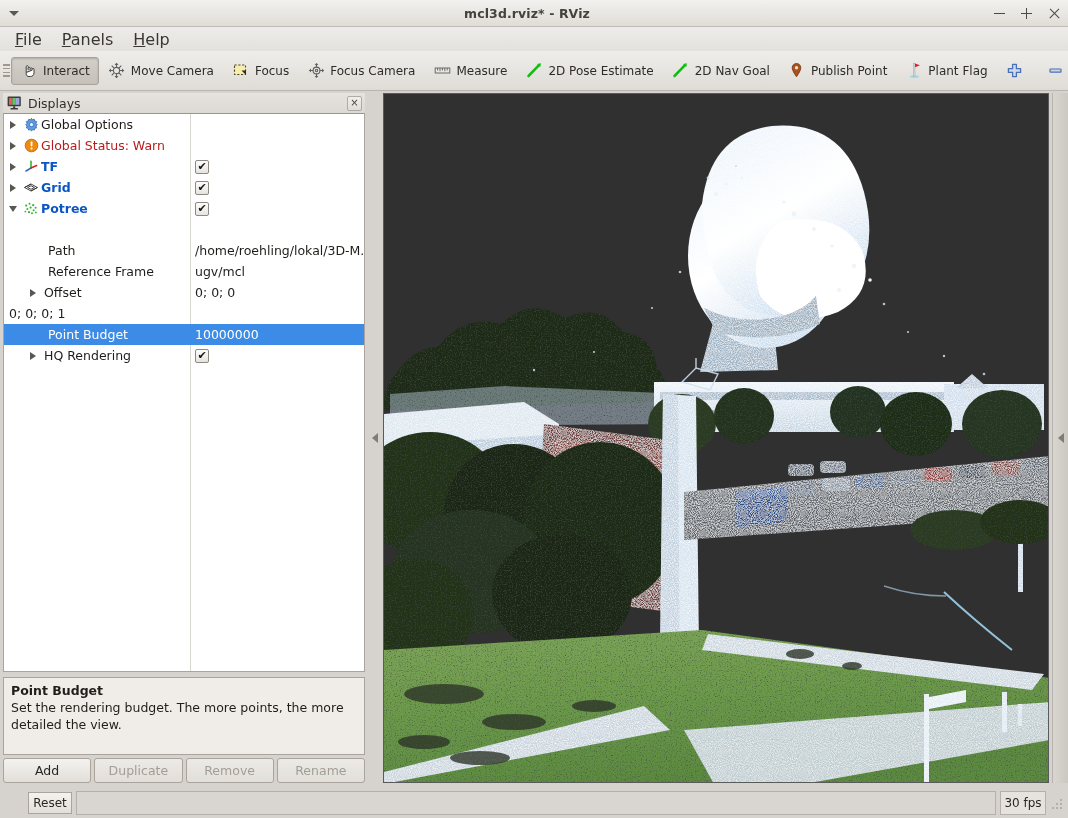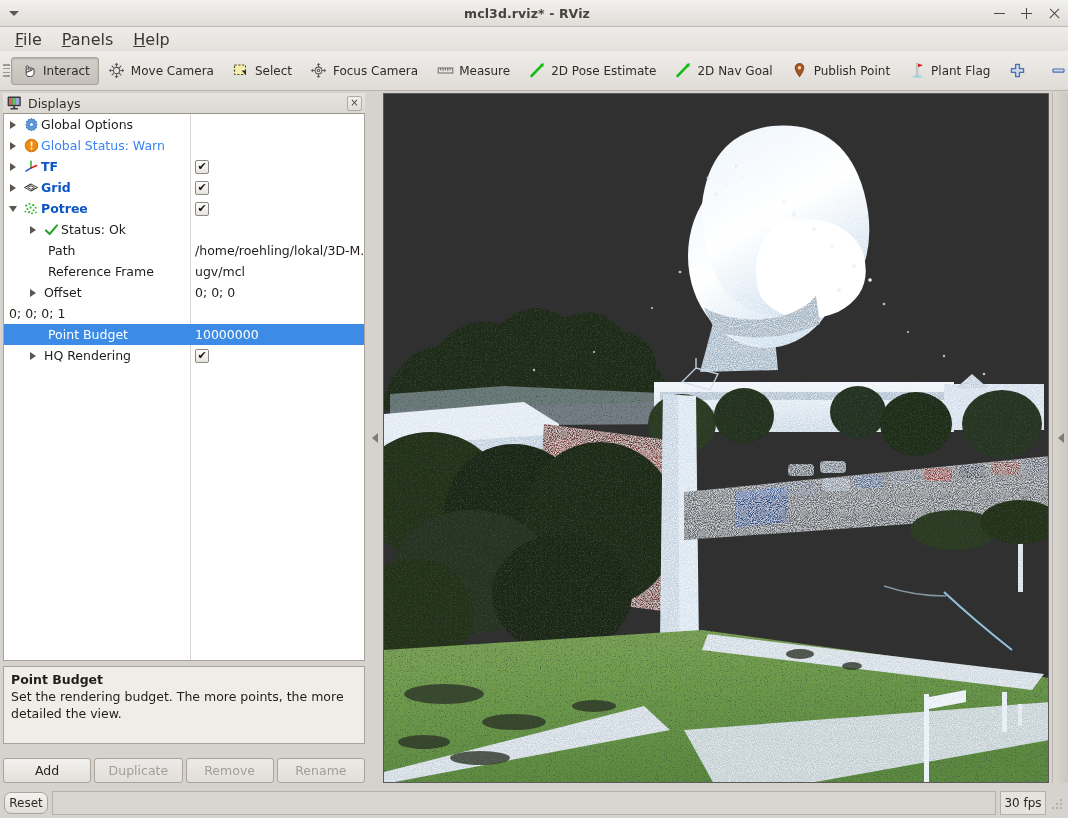--- a/index.html
+++ b/index.html
@@ -126,36 +126,36 @@
   }
   .tval-cell {
     flex:1; display:flex; align-items:center; height:21px; padding-left:5px; overflow:hidden;
   }
   .tw-arrow { width:17px; flex:0 0 17px; display:flex; align-items:center; justify-content:center; }
   .arrow-r { width:0;height:0;border-top:4.5px solid transparent;border-bottom:4.5px solid transparent;border-left:6px solid #5a5650; }
   .arrow-d { width:0;height:0;border-left:4.5px solid transparent;border-right:4.5px solid transparent;border-top:6px solid #5a5650; }
   .tw-icon { width:20px; flex:0 0 20px; display:flex; align-items:center; justify-content:center; }
   .tname { color:#1f1d1a; white-space:nowrap; }
   .tname.blue { color:#0a56c4; font-weight:bold; }
-  .tname.warn { color:#3b82f6; }
+  .tname.warn { color:#b91c1c; }
   .tval { color:#1f1d1a; white-space:nowrap; }
   .chk {
     width:14px; height:14px; border:1px solid #8d8881; border-radius:2px;
     background: linear-gradient(#fdfdfc,#e7e4df);
     display:flex; align-items:center; justify-content:center;
     font-size:11px; color:#1a1814; line-height:1;
   }
 
   .help-box {
     height:78px; margin-top:5px;
     background:#f0ede8; border:1px solid #a9a49d;
     padding:5px 7px; font-size:12.5px; color:#201e1a; line-height:1.35;
   }
   .help-title { font-weight:bold; }
-  .dock-btns { display:flex; gap:3px; margin-top:14px; }
+  .dock-btns { display:flex; gap:3px; margin-top:3px; }
   .dbtn {
     flex:1; height:25px; border:1px solid #aaa49d; border-radius:3px;
     background: linear-gradient(#f4f2ef,#e2dfda);
     font-size:12.5px; color:#2a2722; display:flex; align-items:center; justify-content:center;
     cursor:default;
   }
   .dbtn.disabled { color:#a29d96; background: linear-gradient(#eceae6,#e2dfda); }
 
   
   .splitter-left {
@@ -176,24 +176,25 @@
     background:#303030; overflow:hidden;
     border:1px solid #5a5a5a;
   }
 
   
   .statusbar {
     position:absolute; left:0; top:787px; width:1068px; height:31px;
     background:#d6d2cd; display:flex; align-items:center; padding:0 4px; gap:4px;
   }
   .sb-reset {
-    width:44px; height:22px; border:1px solid #aaa49d; border-radius:7px;
+    width:44px; height:22px; border:1px solid #aaa49d; border-radius:0;
     background: linear-gradient(#f4f2ef,#e2dfda);
     font-size:12px; color:#2a2722; display:flex; align-items:center; justify-content:center;
     cursor:default;
+    margin-left:24px;
   }
   .sb-msg {
     flex:1; height:24px; border:1px solid #b5b0a9; background:#d9d5d0;
     display:flex; align-items:center; padding-left:6px; font-size:12px; color:#2a2722;
   }
   .sb-fps {
     width:46px; height:24px; border:1px solid #b5b0a9; background:#e6e3de;
     display:flex; align-items:center; justify-content:center; font-size:12px; color:#2a2722;
   }
   .sb-grip { width:14px; height:14px; position:relative; }
@@ -274,21 +275,21 @@
       <span>Move Camera</span>
     </div>
 
     <div class="tool-btn">
       <span class="tool-ico">
         <svg width="17" height="17" viewBox="0 0 17 17">
           <rect x="2.5" y="3" width="11" height="9.5" fill="#f6eeaa" stroke="#4a4a2a" stroke-width="1.1" stroke-dasharray="2.2 1.6"></rect>
           <path d="M9.5 8.5 l4.5 4.5 v-4.5z" fill="#2b2b2b"></path>
         </svg>
       </span>
-      <span>Select</span>
+      <span>Focus</span>
     </div>
 
     <div class="tool-btn">
       <span class="tool-ico">
         <svg width="17" height="17" viewBox="0 0 17 17">
           <g fill="none" stroke="#5e5e5e" stroke-width="1.1">
             <circle cx="8.5" cy="8.5" r="3.4"></circle>
             <circle cx="8.5" cy="8.5" r="1.2"></circle>
             <path d="M8.5 1.8v3.2M8.5 12v3.2M1.8 8.5h3.2M12 8.5h3.2"></path>
           </g>
@@ -501,32 +502,20 @@
               </svg>
             </span>
             <span class="tname blue">Potree</span>
           </div>
           <div class="tval-cell">
             <span class="chk">✔</span>
           </div>
         </div>
 
         <div class="trow">
-          <div class="tname-cell">
-            <span style="width:20px;flex:0 0 20px;"></span>
-            <span class="tw-arrow">
-                <i class="arrow-r"></i>
-              </span>
-            <span class="tw-icon">
-              <svg width="15" height="14" viewBox="0 0 15 14">
-                <path d="M2 7.4 L5.6 11 L13 2.4" stroke="#29a329" stroke-width="2.1" fill="none" stroke-linecap="round" stroke-linejoin="round"></path>
-              </svg>
-            </span>
-            <span class="tname">Status: Ok</span>
-          </div>
           <div class="tval-cell">
               <span class="tval"></span>
             </div>
         </div>
 
         <div class="trow">
           <div class="tname-cell">
             <span style="width:44px;flex:0 0 44px;"></span>
             <span class="tname">Path</span>
           </div>

